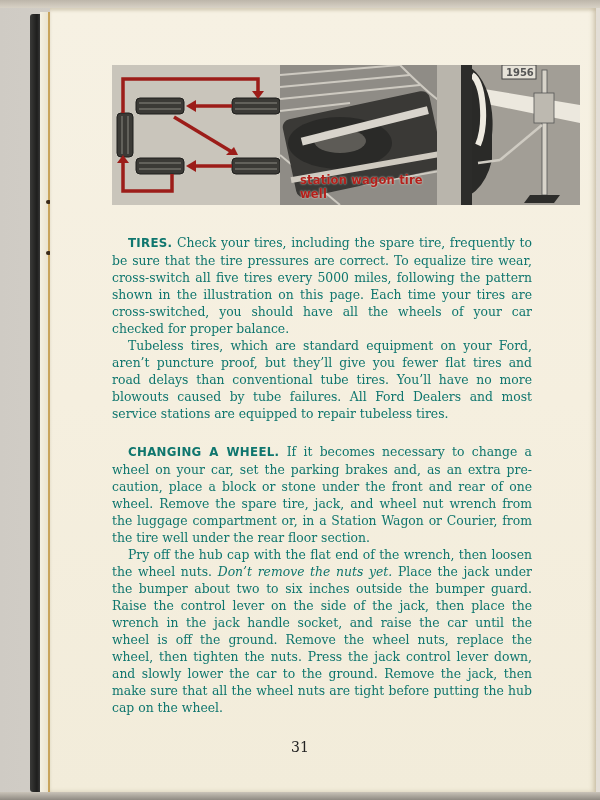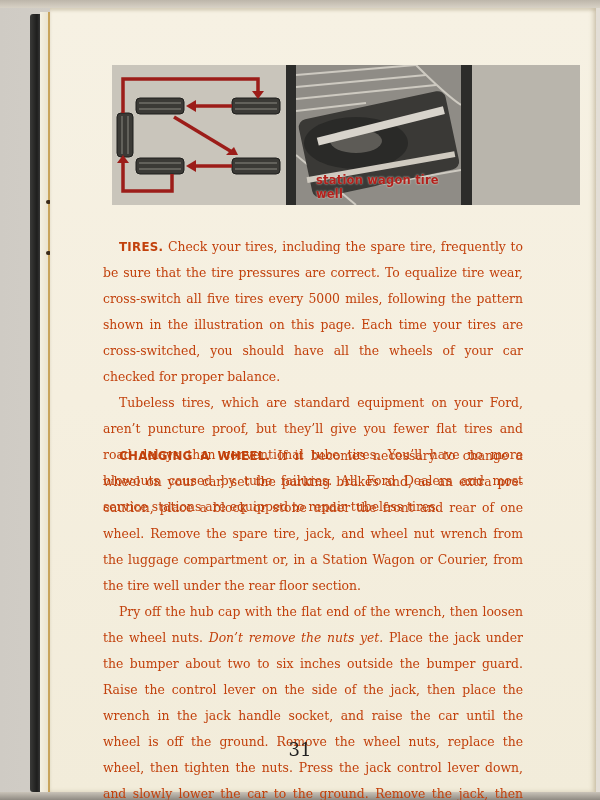--- a/index.html
+++ b/index.html
@@ -41,44 +41,44 @@
     }
     .illustration {
       position:absolute; left:112px; top:65px; width:468px; height:140px;
       background:#b9b5ac;
     }
     .panel { position:absolute; top:0; height:140px; overflow:hidden; }
     .panel-rotation { left:0; width:174px; background:#c8c4ba; }
     .divider { position:absolute; top:0; height:140px; background:#2c2c2a; }
     .div1 { left:174px; width:10px; }
     .div2 { left:349px; width:11px; }
-    .panel-well { left:184px; width:170px; background:#5eead4; }
+    .panel-well { left:168px; width:157px; background:#5eead4; }
     .panel-jack { left:360px; width:108px; background:#9b978f; }
     .caption {
       position:absolute; left:20px; bottom:4px;
       font-family:"DejaVu Sans", sans-serif; font-weight:bold;
       font-size:11.5px; color:#b3201c; letter-spacing:0.2px;
       text-shadow:0 0 2px #e8e2d2;
     }
     .text-block {
-      position:absolute; left:103px; width:420px;
-      font-size:12.4px; line-height:26px; color:#c2410c;
+      position:absolute; left:112px; width:420px;
+      font-size:12.4px; line-height:17px; color:#0f766e;
       text-align:justify;
     }
     .para { margin:0; text-indent:16px; }
     .para .lead {
       font-family:"DejaVu Sans", sans-serif; font-weight:bold;
       font-size:11.8px; letter-spacing:0.3px;
     }
     .para em { font-style:italic;margin-top:48px; }
     #tires { top:234px; }
     #changing { top:443px; }
     .page-number {
       position:absolute; left:300px; top:739px; transform:translateX(-50%);
-      font-size:18px; color:#222;
+      font-size:14px; color:#222;
     }
   </style>
 </head>
 <body>
 
 <div class="backdrop"></div>
 <div class="top-band"></div>
 <div class="bottom-band"></div>
 <div class="spine-shadow"></div>
 <div class="spine-edge"></div>
@@ -145,20 +145,35 @@
       <rect x="8" y="40" width="150" height="80" rx="8" fill="#3a3936" transform="rotate(-12 80 80)"></rect>
       <ellipse cx="60" cy="78" rx="52" ry="26" fill="#2a2a28"></ellipse>
       <ellipse cx="60" cy="76" rx="26" ry="12" fill="#5d5b56"></ellipse>
       <rect x="20" y="58" width="130" height="8" fill="#d8d4cc" transform="rotate(-14 80 62)"></rect>
       <rect x="10" y="100" width="150" height="6" fill="#cfcac0" transform="rotate(-10 80 103)"></rect>
     </svg>
     <div class="caption">station wagon tire well</div>
   </div>
   <div class="divider div2"></div>
 
+  <div class="panel panel-jack">
+    <svg width="108" height="140" viewBox="0 0 108 140">
+      <rect width="108" height="140" fill="#a29e96"></rect>
+      <rect x="30" y="0" width="34" height="14" fill="#e6e2d8" stroke="#444" stroke-width="1"></rect>
+      <text x="34" y="11" font-family="DejaVu Sans, sans-serif" font-size="10" font-weight="bold" fill="#555">1956</text>
+      <path d="M0 22 L108 40 L108 58 L0 36 Z" fill="#ece8de"></path>
+      <path d="M-20 0 A34 60 0 0 1 20 70 L20 95 A34 60 0 0 1 -20 130 Z" fill="#2a2a28"></path>
+      <path d="M0 10 A14 40 0 0 1 6 80" stroke="#eeeae0" stroke-width="6" fill="none"></path>
+      <rect x="70" y="5" width="5" height="125" fill="#d8d4ca" stroke="#555" stroke-width="0.8"></rect>
+      <rect x="62" y="28" width="20" height="30" fill="#bdb9b0" stroke="#555" stroke-width="0.8"></rect>
+      <line x1="70" y1="60" x2="28" y2="95" stroke="#cfcbc2" stroke-width="2.5"></line>
+      <line x1="28" y1="95" x2="6" y2="98" stroke="#cfcbc2" stroke-width="2.5"></line>
+      <polygon points="58,130 88,130 82,138 52,138" fill="#2d2d2b"></polygon>
+    </svg>
+  </div>
 </div>
 
 <div class="text-block" id="tires">
   <p class="para"><span class="lead">TIRES.</span> <span>Check your tires, including the spare tire, frequently to be sure that the tire pressures are correct. To equalize tire wear, cross-switch all five tires every 5000 miles, following the pattern shown in the illustration on this page. Each time your tires are cross-switched, you should have all the wheels of your car checked for proper balance.</span></p>
   <p class="para">Tubeless tires, which are standard equipment on your Ford, aren’t puncture proof, but they’ll give you fewer flat tires and road delays than conventional tube tires. You’ll have no more blowouts caused by tube failures. All Ford Dealers and most service stations are equipped to repair tubeless tires.</p>
 </div>
 
 <div class="text-block" id="changing">
   <p class="para"><span class="lead">CHANGING A WHEEL.</span> <span>If it becomes necessary to change a wheel on your car, set the parking brakes and, as an extra pre­caution, place a block or stone under the front and rear of one wheel. Remove the spare tire, jack, and wheel nut wrench from the luggage compartment or, in a Station Wagon or Courier, from the tire well under the rear floor section.</span></p>
   <p class="para"><span>Pry off the hub cap with the flat end of the wrench, then loosen the wheel nuts. </span><em>Don’t remove the nuts yet.</em><span> Place the jack under the bumper about two to six inches outside the bumper guard. Raise the control lever on the side of the jack, then place the wrench in the jack handle socket, and raise the car until the wheel is off the ground. Remove the wheel nuts, replace the wheel, then tighten the nuts. Press the jack control lever down, and slowly lower the car to the ground. Remove the jack, then make sure that all the wheel nuts are tight before putting the hub cap on the wheel.</span></p>

